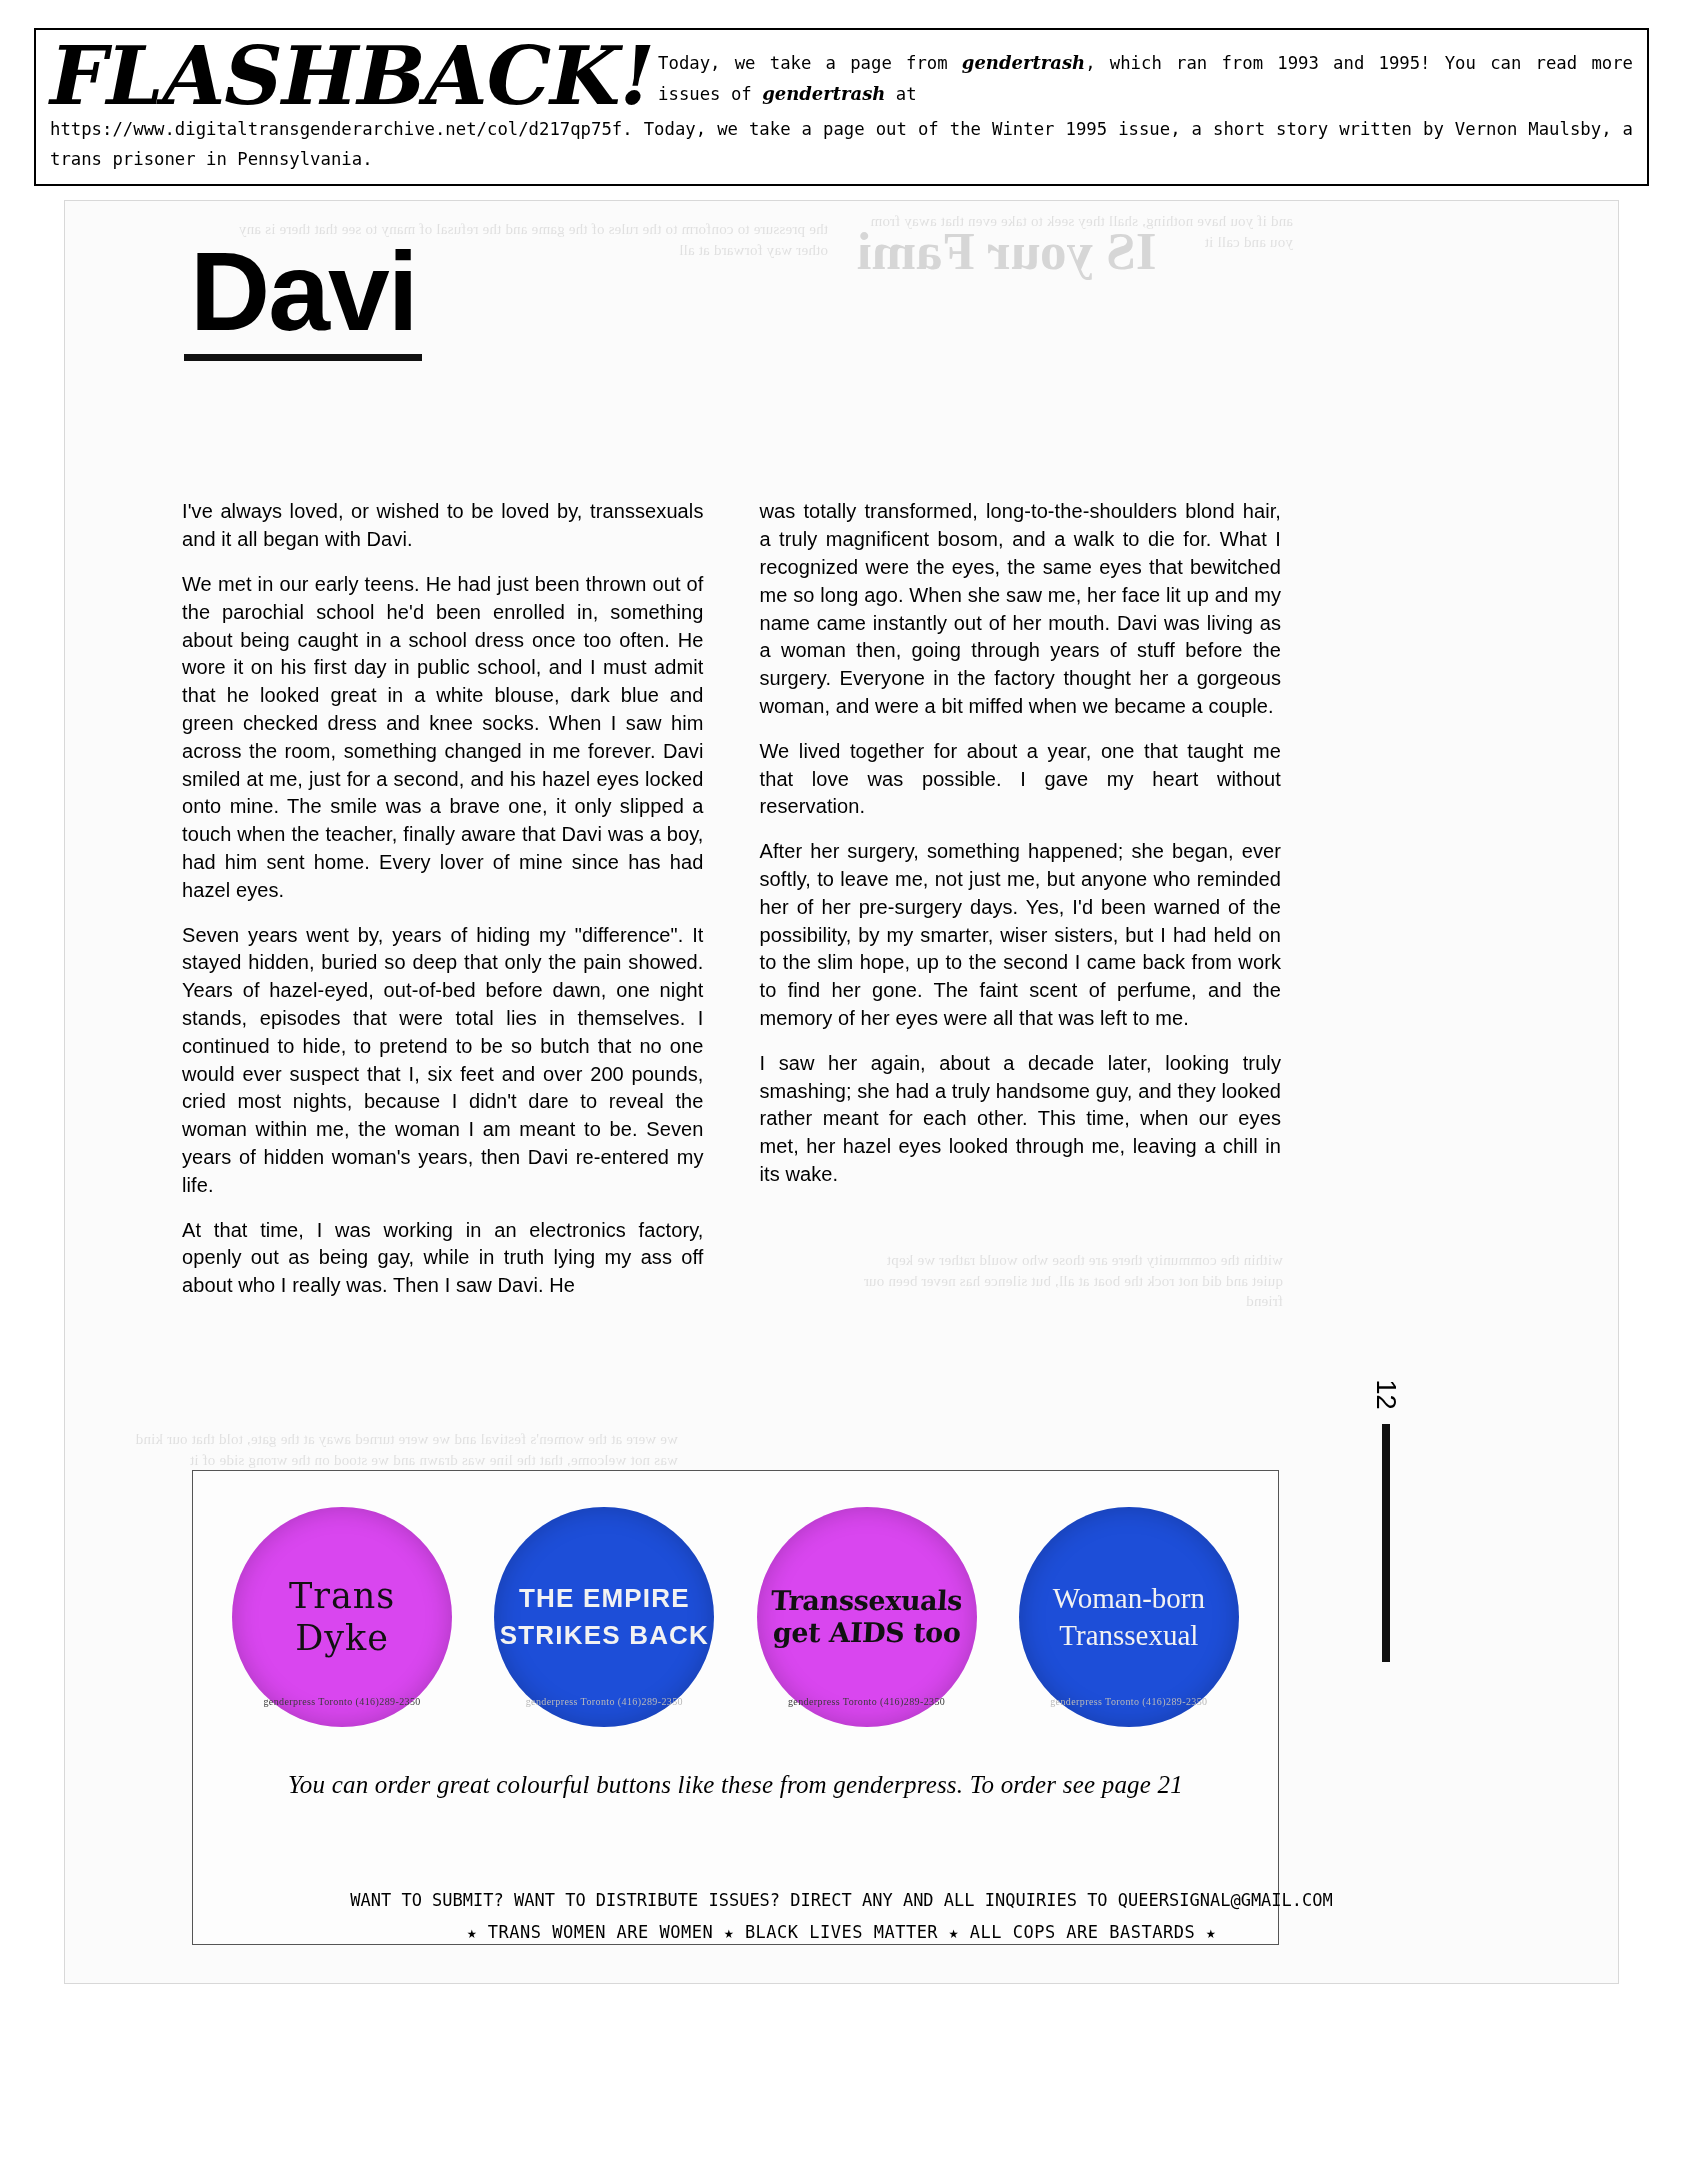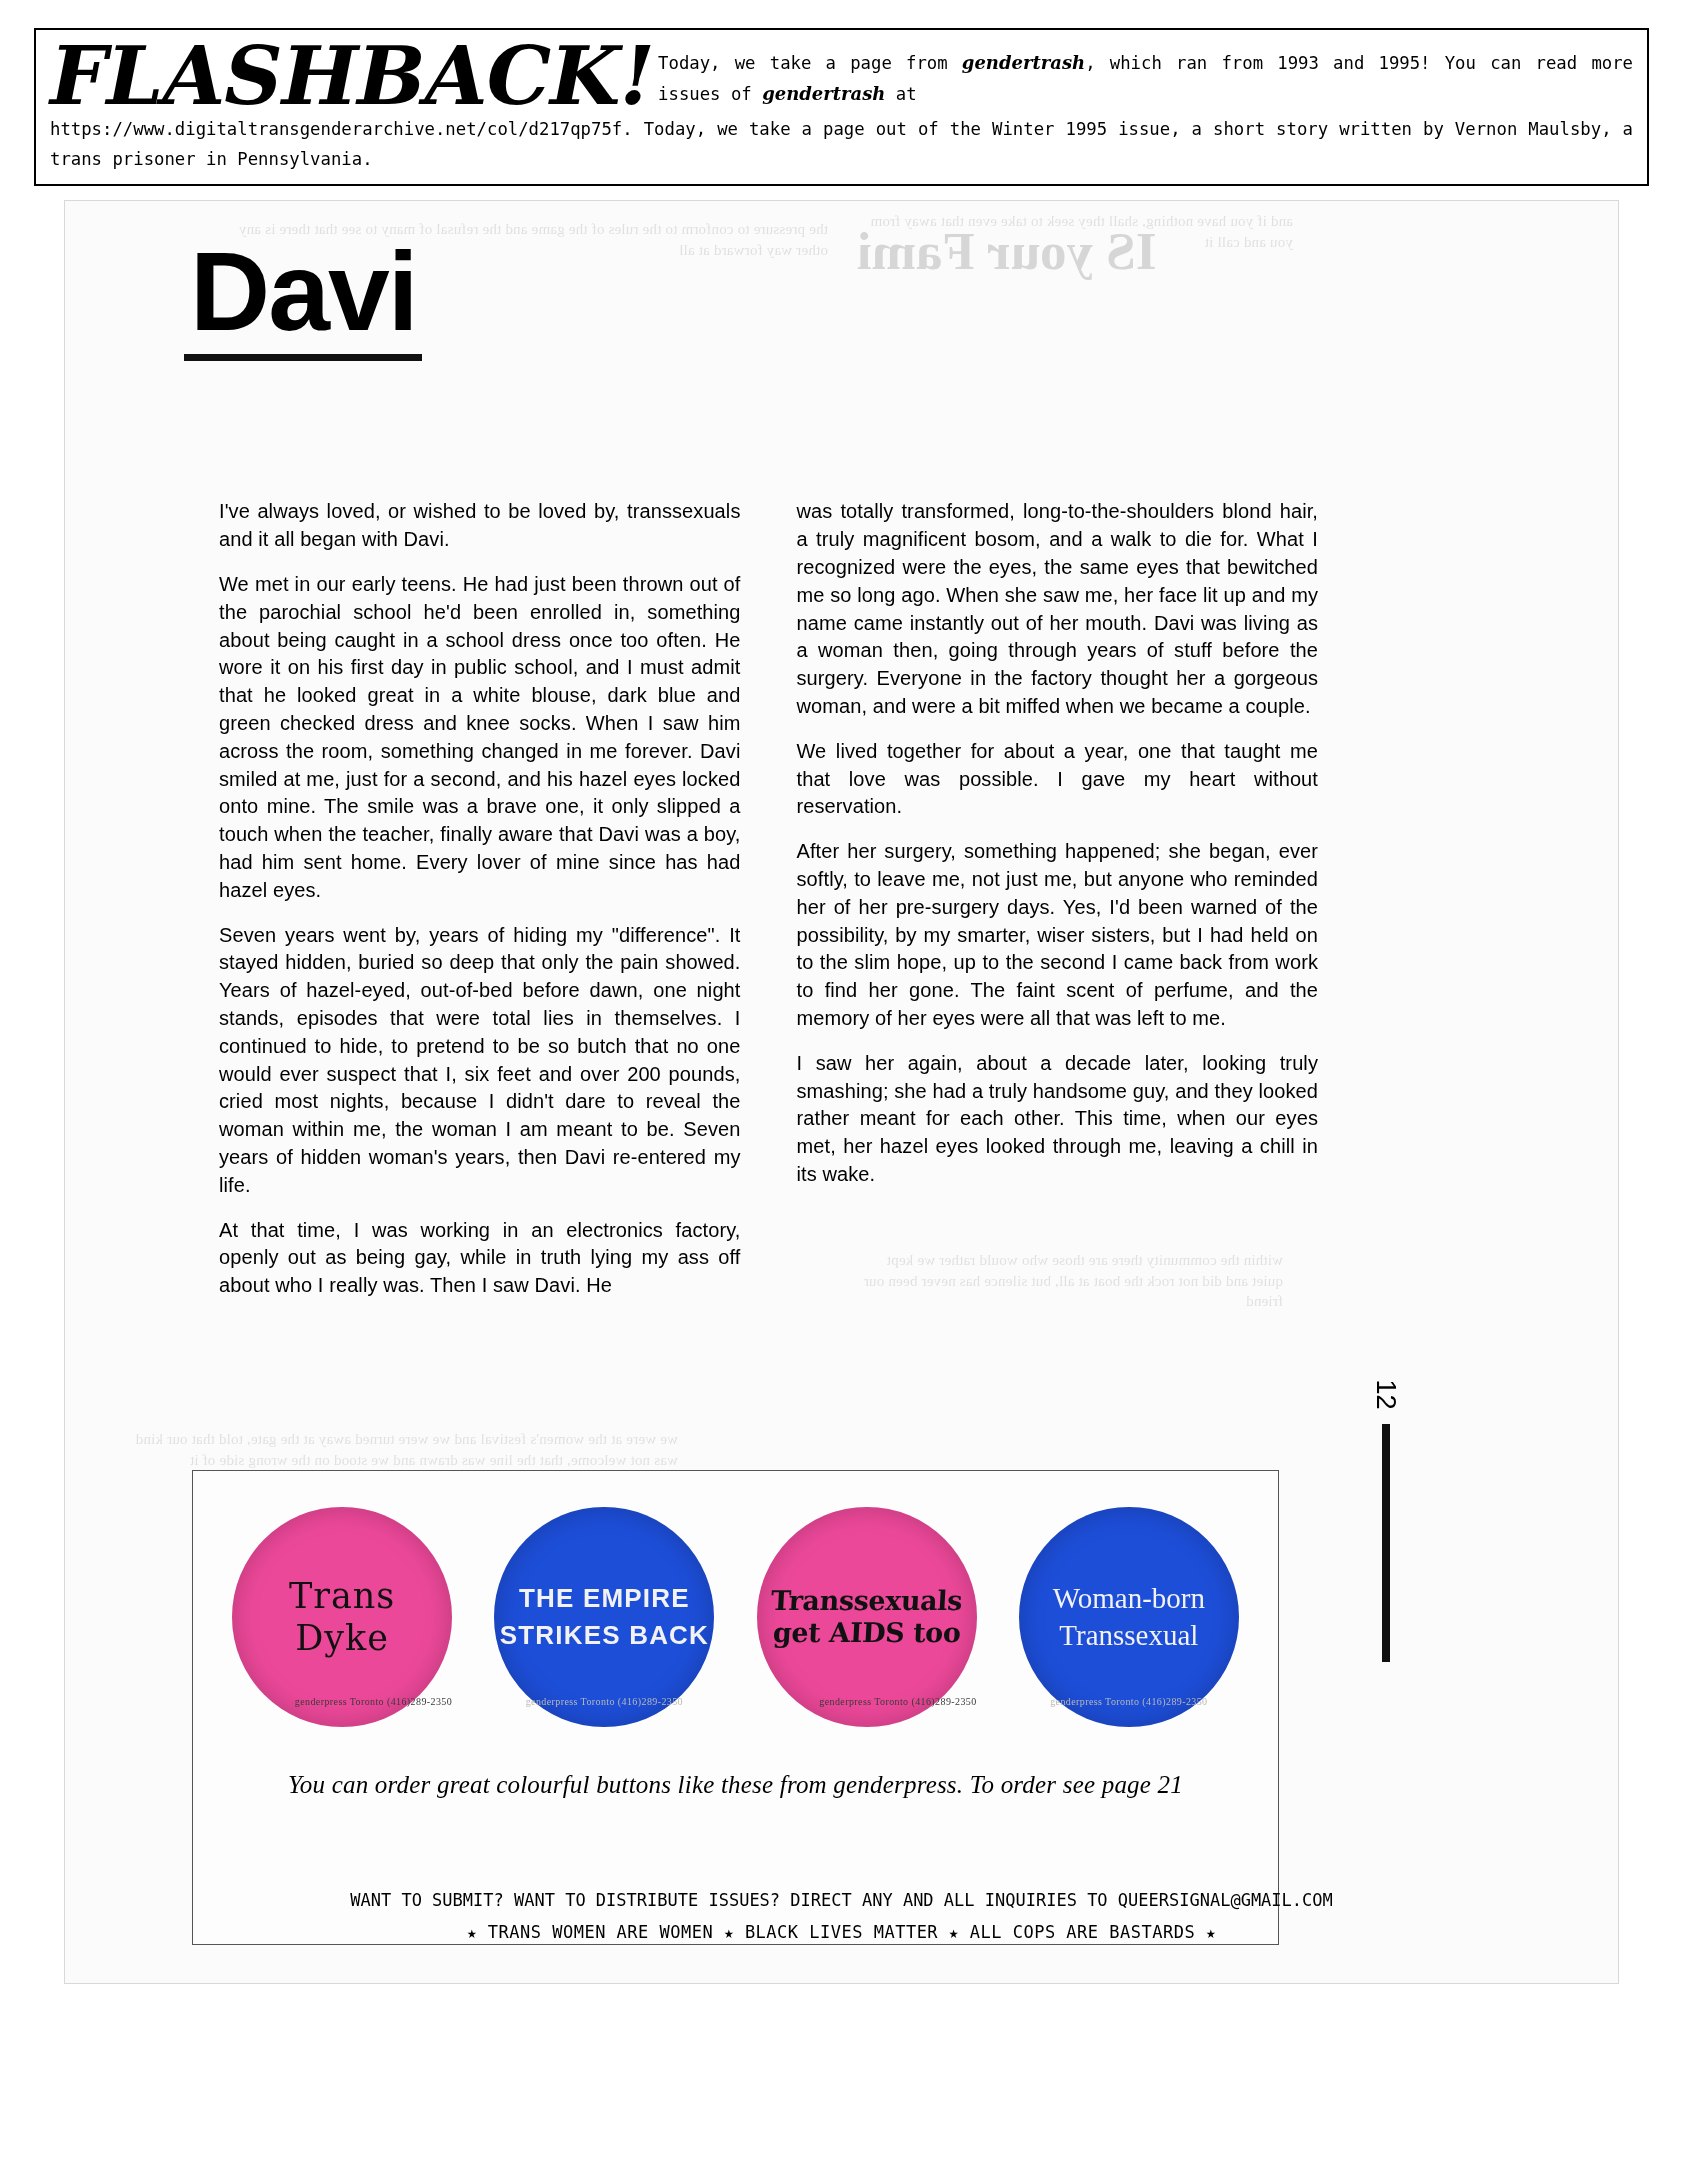--- a/index.html
+++ b/index.html
@@ -139,21 +139,20 @@
   }
 
   
   .cols {
     position: absolute;
     top: 297px;
     left: 117px;
     width: 1099px;
     display: flex;
     gap: 56px;
-    margin-left: 37px;
   }
   .col {
     width: 528px;
   }
   .col p {
     margin: 0 0 17px 0;
     font-family: "Liberation Sans", sans-serif;
     font-size: 20px;
     line-height: 1.39;
     text-align: justify;
@@ -218,21 +217,21 @@
   }
   .btn .credit {
     position: absolute;
     bottom: 20px;
     left: 0;
     right: 0;
     font-family: "Liberation Serif", serif;
     font-size: 10px;
     letter-spacing: 0.4px;
   }
-  .btn.light { background: #ec4899; color: #111; text-align: right; }
+  .btn.light { background: #d946ef; color: #111; }
   .btn.dark  { background: #1d4ed8; color: #f2f2f2; }
   .btn.light .credit { color: #3a3a3a; }
   .btn.dark  .credit { color: #b9b9b9; }
 
   .b-trans {
     font-family: "DejaVu Serif", serif;
     font-size: 35px;
     line-height: 1.22;
     letter-spacing: 1px;
   }

